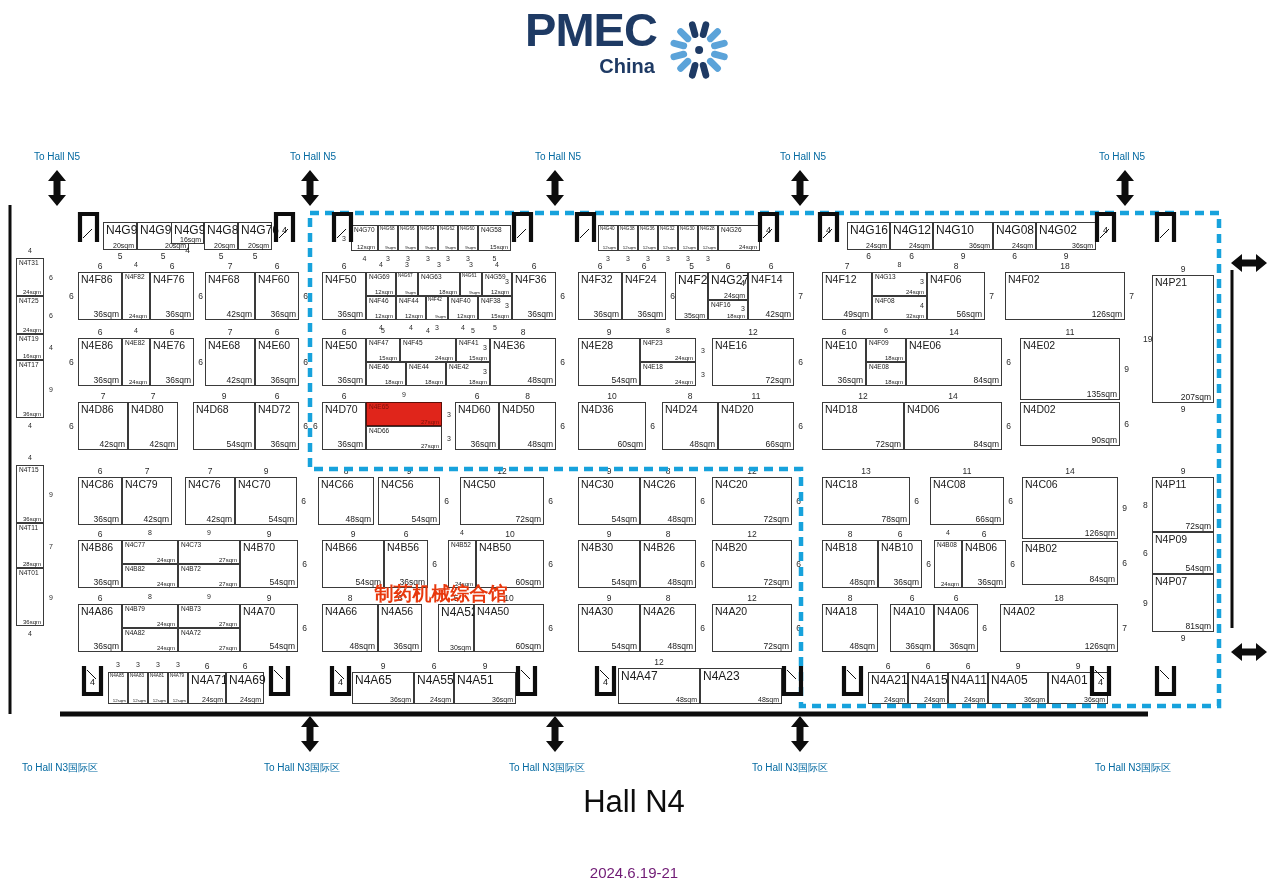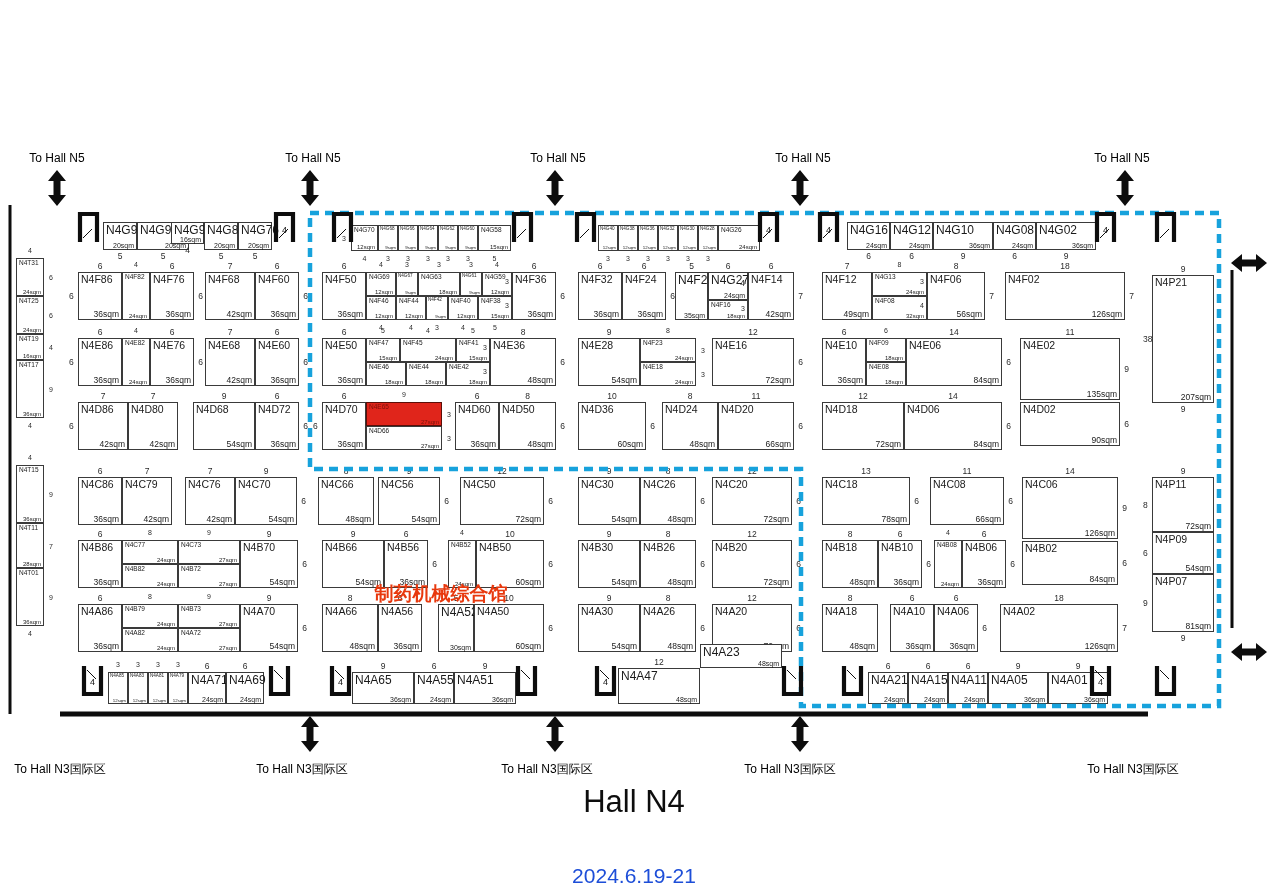--- a/index.html
+++ b/index.html
@@ -21,31 +21,52 @@
   .booth.red{background:var(--booth-red);border-color:#5c0e08;}
   .booth.red .bid,.booth.red .bsqm{color:#7c130b;}
   .dim{position:absolute;font-size:8.5px;color:#2b2b2b;white-space:nowrap;}
   .booth.sm .dim,.booth.xs .dim{font-size:7px;}
   .dt{top:-12px;left:50%;transform:translateX(-50%);}
   .db{bottom:-12px;left:50%;transform:translateX(-50%);}
   .ds{right:-10px;top:50%;transform:translateY(-50%);}
   .dsl{left:-10px;top:50%;transform:translateY(-50%);}
   .dsi{right:2px;top:38%;transform:translateY(-50%);}
   #plan-svg{position:absolute;left:0;top:0;z-index:2;pointer-events:none;}
-  .hall-link{position:absolute;transform:translateX(-50%);font-size:12px;color:#000000;white-space:nowrap;z-index:3;}
+  .hall-link{position:absolute;transform:translateX(-50%);font-size:10px;color:#0369a1;white-space:nowrap;z-index:3;}
   .pav-label{position:absolute;left:441px;top:581px;transform:translateX(-50%);font-size:19px;font-weight:bold;color:var(--red-text);white-space:nowrap;z-index:3;}
   .title{position:absolute;left:634px;top:784px;transform:translateX(-50%);font-size:31px;color:#0d0d0d;z-index:3;}
   .venue{position:absolute;left:634px;top:828px;transform:translateX(-50%);font-size:24px;color:#0d0d0d;z-index:3;}
-  .dates{position:absolute;left:634px;top:864px;transform:translateX(-50%);font-size:21px;color:#1d4ed8;z-index:3;}
+  .dates{position:absolute;left:634px;top:864px;transform:translateX(-50%);font-size:15px;color:#701a75;z-index:3;}
 </style>
 </head>
 <body>
 
 <div id="stage">
 
+  <div class="logo">
+    <div class="logo-text">
+      <div class="pmec">PMEC</div>
+      <div class="china">China</div>
+    </div>
+    <svg id="burst" width="84" height="92" viewBox="0 0 84 92">
+        <rect x="-3.4" y="-8.5" width="6.8" height="17" rx="3.4" transform="translate(45.43519994715294,25.715557647929565) rotate(15)" fill="#1e3a64"></rect>
+        <rect x="-3.4" y="-8.5" width="6.8" height="17" rx="3.4" transform="translate(34.56480005284706,25.715557647929565) rotate(-15)" fill="#1e3a64"></rect>
+        <rect x="-3.4" y="-8.5" width="6.8" height="17" rx="3.4" transform="translate(54.8492424049175,31.150757595082503) rotate(45)" fill="#5ba3d9"></rect>
+        <rect x="-3.4" y="-8.5" width="6.8" height="17" rx="3.4" transform="translate(60.284442352070435,40.56480005284706) rotate(75)" fill="#5ba3d9"></rect>
+        <rect x="-3.4" y="-8.5" width="6.8" height="17" rx="3.4" transform="translate(60.284442352070435,51.43519994715294) rotate(-255)" fill="#5ba3d9"></rect>
+        <rect x="-3.4" y="-8.5" width="6.8" height="17" rx="3.4" transform="translate(54.84924240491749,60.849242404917504) rotate(-225)" fill="#5ba3d9"></rect>
+        <rect x="-3.4" y="-8.5" width="6.8" height="17" rx="3.4" transform="translate(45.435199947152945,66.28444235207043) rotate(-195)" fill="#1e3a64"></rect>
+        <rect x="-3.4" y="-8.5" width="6.8" height="17" rx="3.4" transform="translate(34.56480005284707,66.28444235207044) rotate(-165)" fill="#1e3a64"></rect>
+        <rect x="-3.4" y="-8.5" width="6.8" height="17" rx="3.4" transform="translate(25.150757595082503,31.150757595082503) rotate(-45)" fill="#5ba3d9"></rect>
+        <rect x="-3.4" y="-8.5" width="6.8" height="17" rx="3.4" transform="translate(19.715557647929568,40.56480005284706) rotate(-75)" fill="#5ba3d9"></rect>
+        <rect x="-3.4" y="-8.5" width="6.8" height="17" rx="3.4" transform="translate(19.715557647929565,51.435199947152924) rotate(-105)" fill="#5ba3d9"></rect>
+        <rect x="-3.4" y="-8.5" width="6.8" height="17" rx="3.4" transform="translate(25.1507575950825,60.8492424049175) rotate(-135)" fill="#5ba3d9"></rect>
+        <circle cx="40" cy="46" r="4" fill="#1e3a64"></circle>
+      </svg>
+  </div>
 
   <div id="booth-layer">
       <div class="booth md" style="left: 103px; top: 222px; width: 34px; height: 28px;">
         <span class="bid">N4G98</span>
         <span class="bsqm">20sqm</span>
         <span class="dim db">5</span>
       </div>
       <div class="booth md" style="left: 137px; top: 222px; width: 52px; height: 28px;">
         <span class="bid">N4G96</span>
         <span class="bsqm">20sqm</span>
@@ -812,21 +833,21 @@
       <div class="booth md" style="left: 454px; top: 672px; width: 62px; height: 32px;">
         <span class="bid">N4A51</span>
         <span class="bsqm">36sqm</span>
         <span class="dim dt">9</span>
       </div>
       <div class="booth md" style="left: 618px; top: 668px; width: 82px; height: 36px;">
         <span class="bid">N4A47</span>
         <span class="bsqm">48sqm</span>
         <span class="dim dt">12</span>
       </div>
-      <div class="booth md" style="left: 700px; top: 644px; width: 82px; height: 24px;">
+      <div class="booth md" style="left: 700px; top: 668px; width: 82px; height: 36px;">
         <span class="bid">N4A23</span>
         <span class="bsqm">48sqm</span>
       </div>
       <div class="booth md" style="left: 868px; top: 672px; width: 40px; height: 32px;">
         <span class="bid">N4A21</span>
         <span class="bsqm">24sqm</span>
         <span class="dim dt">6</span>
       </div>
       <div class="booth md" style="left: 908px; top: 672px; width: 40px; height: 32px;">
         <span class="bid">N4A15</span>
@@ -885,21 +906,21 @@
         <span class="bid">N4T01</span>
         <span class="bsqm">36sqm</span>
         <span class="dim db">4</span>
         <span class="dim ds">9</span>
       </div>
       <div class="booth lg" style="left: 1152px; top: 275px; width: 62px; height: 128px;">
         <span class="bid">N4P21</span>
         <span class="bsqm">207sqm</span>
         <span class="dim dt">9</span>
         <span class="dim db">9</span>
-        <span class="dim dsl">38</span>
+        <span class="dim dsl">19</span>
       </div>
       <div class="booth lg" style="left: 1152px; top: 477px; width: 62px; height: 55px;">
         <span class="bid">N4P11</span>
         <span class="bsqm">72sqm</span>
         <span class="dim dt">9</span>
         <span class="dim dsl">8</span>
       </div>
       <div class="booth lg" style="left: 1152px; top: 532px; width: 62px; height: 42px;">
         <span class="bid">N4P09</span>
         <span class="bsqm">54sqm</span>

